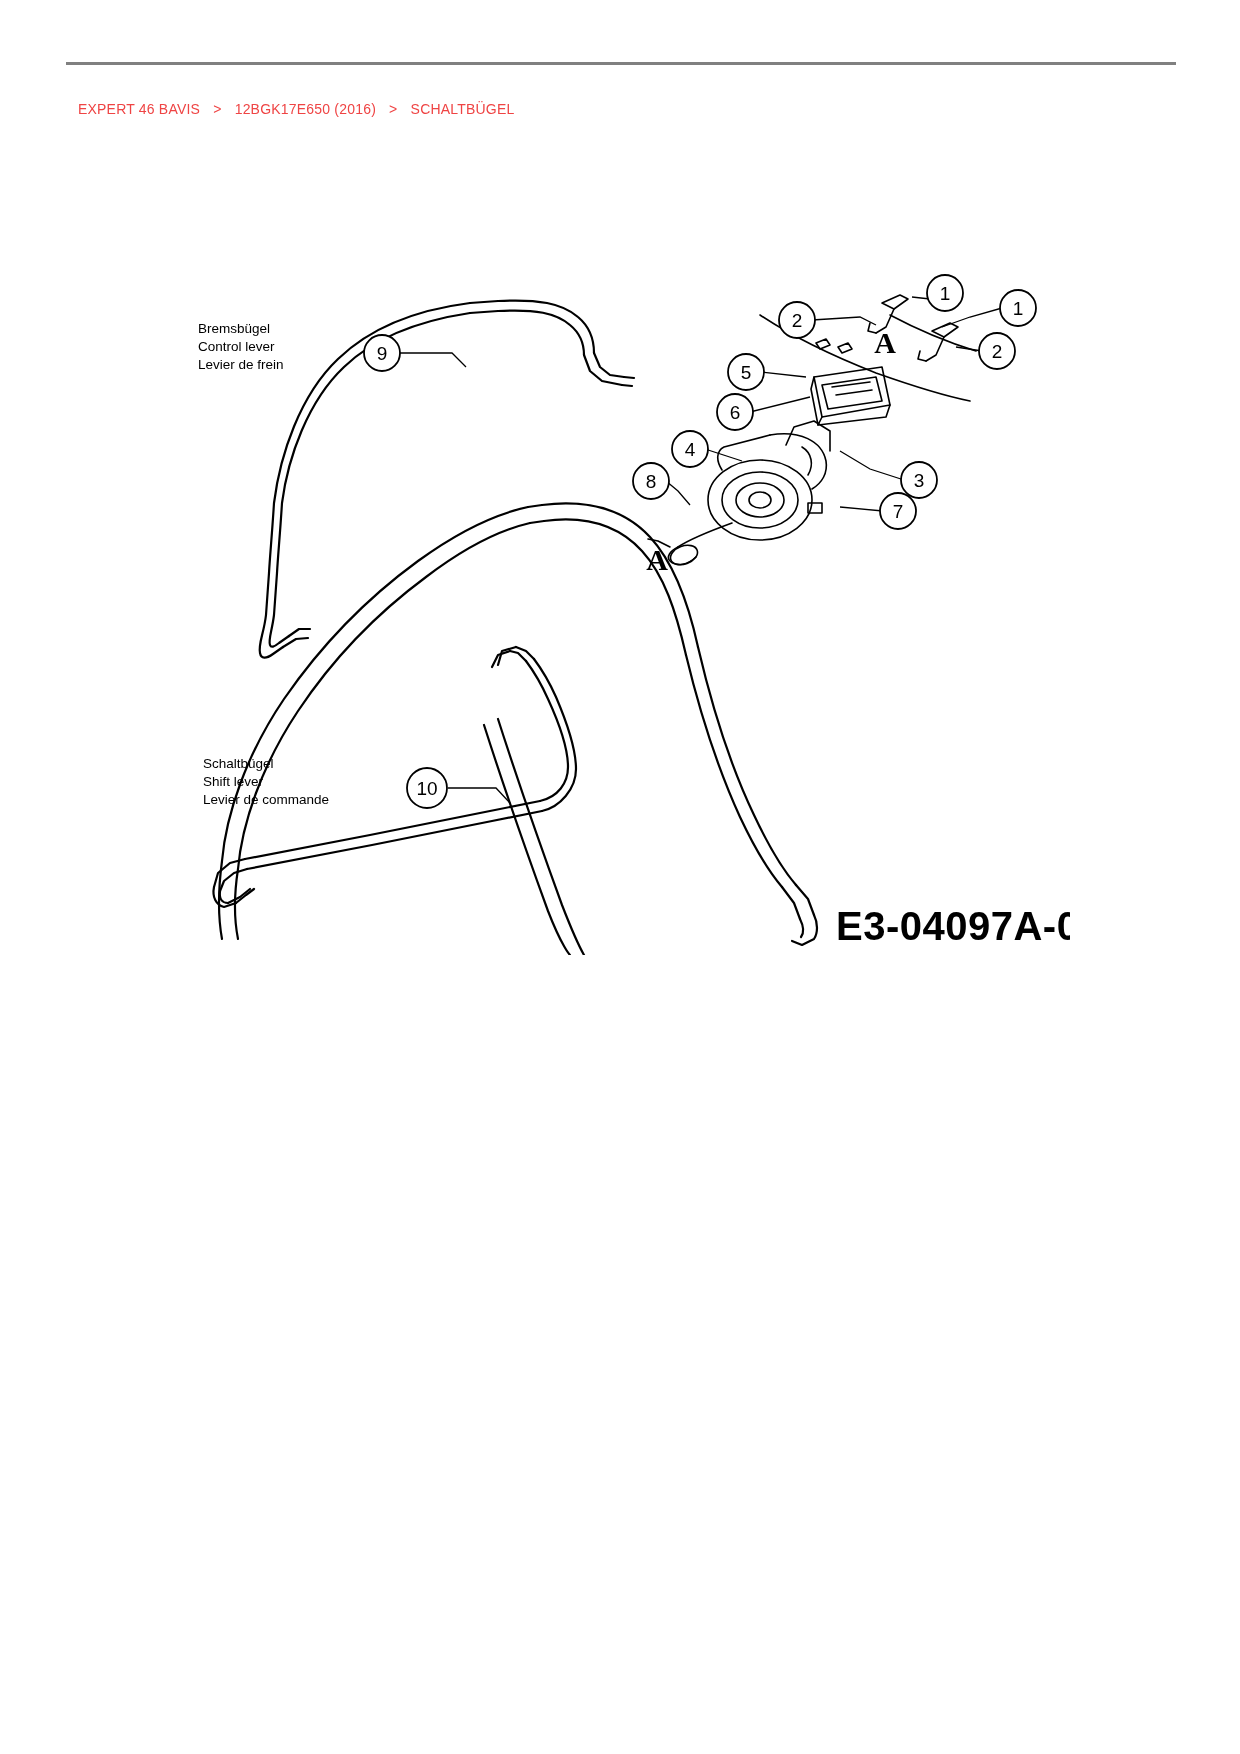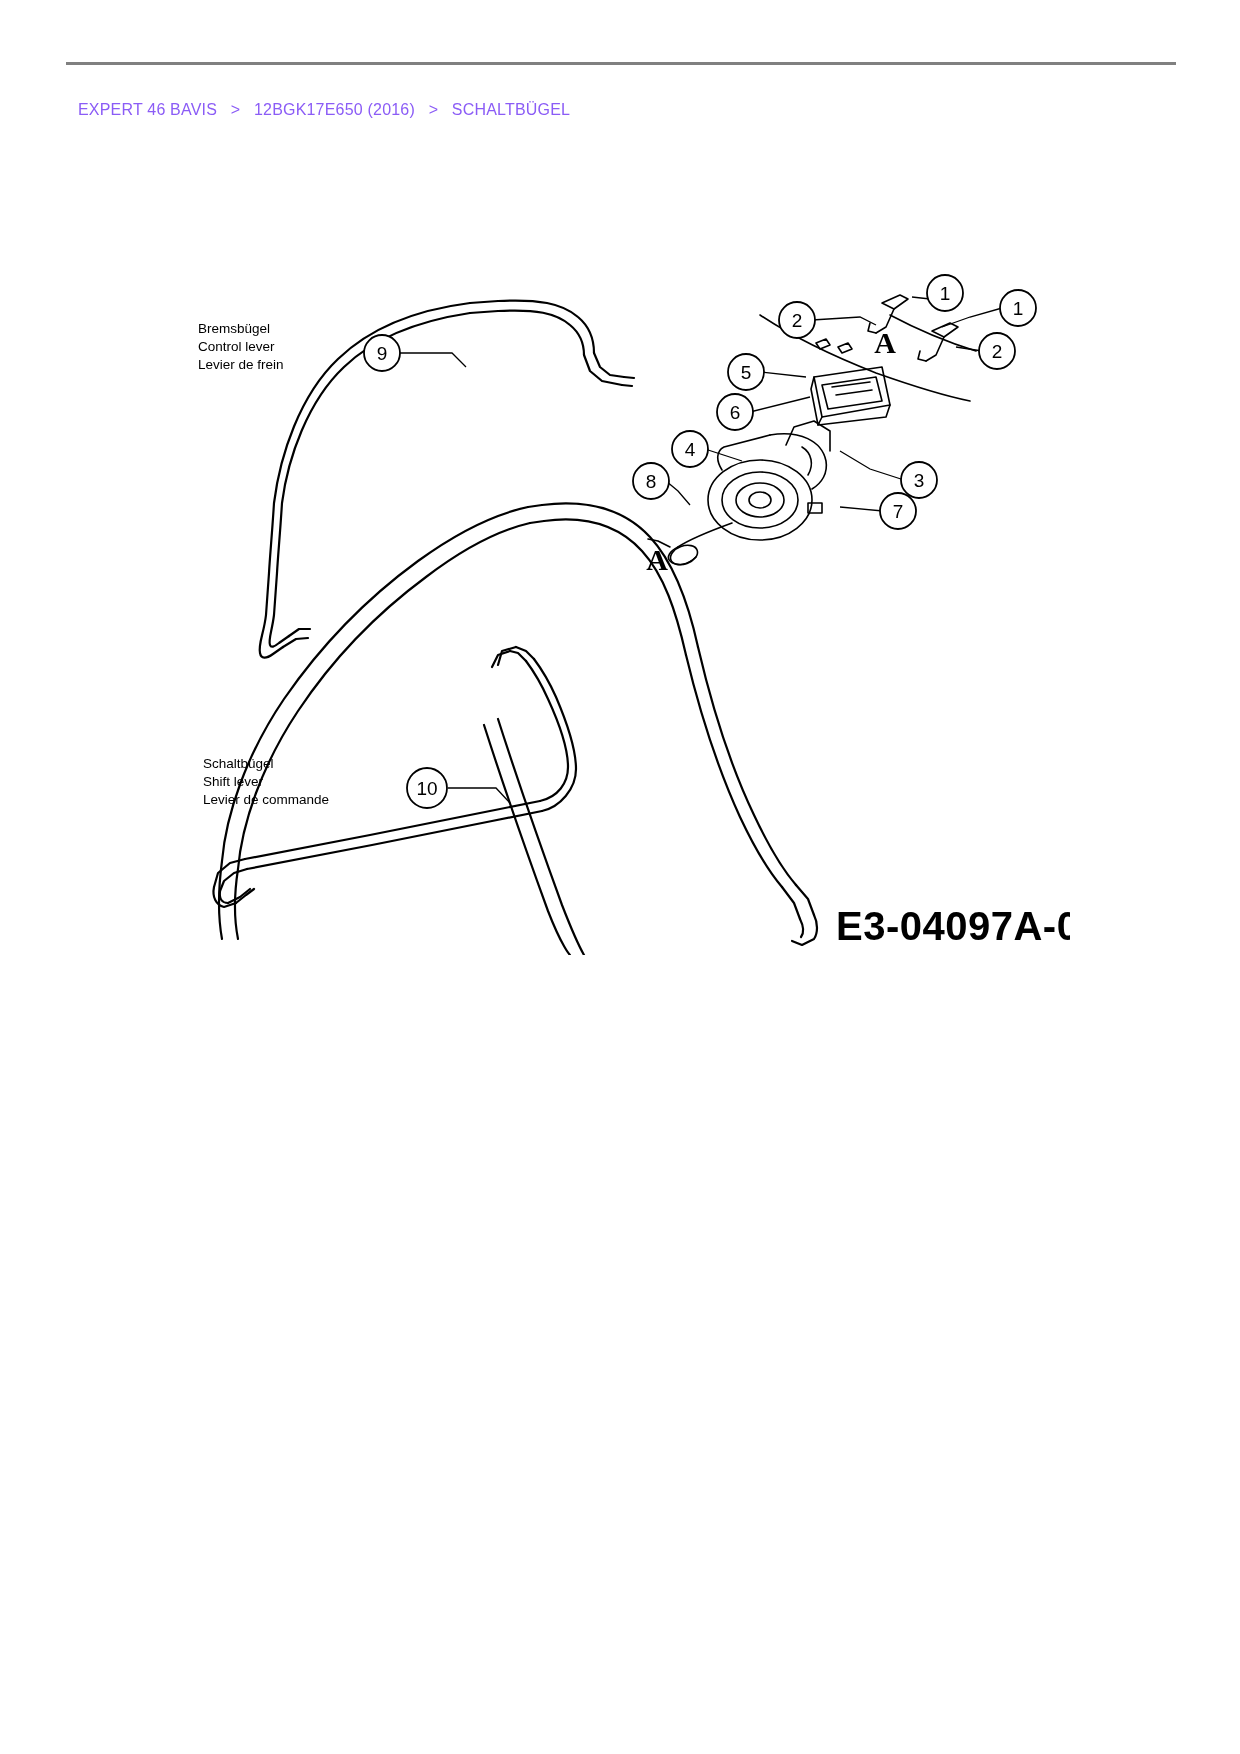--- a/index.html
+++ b/index.html
@@ -25,23 +25,23 @@
     left: 66px;
     top: 62px;
     width: 1110px;
     height: 3px;
     background: #808080;
   }
   .breadcrumb {
     position: absolute;
     left: 78px;
     top: 101px;
-    font-size: 16px;
+    font-size: 14px;
     letter-spacing: 0.2px;
-    color: #8b5cf6;
+    color: #ef4444;
     white-space: nowrap;
   }
   .breadcrumb .sep {
     padding: 0 9px;
   }
   .diagram-area {
     position: absolute;
     left: 70px;
     top: 255px;
     width: 1000px;

